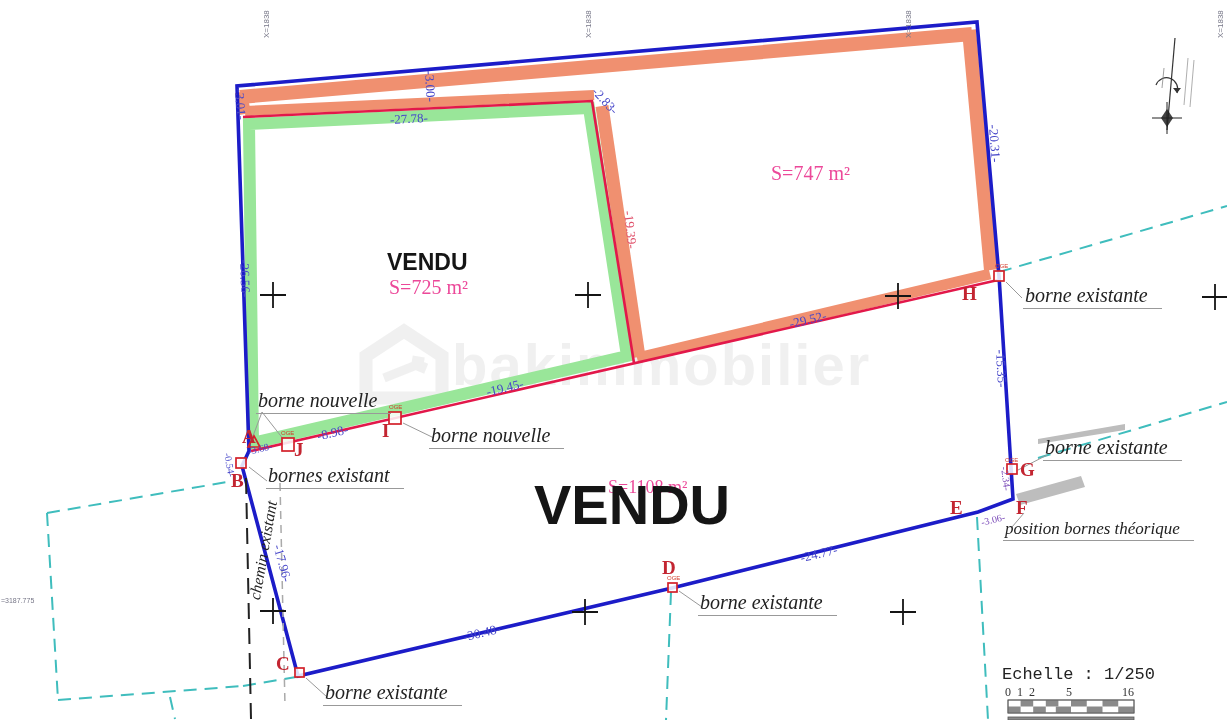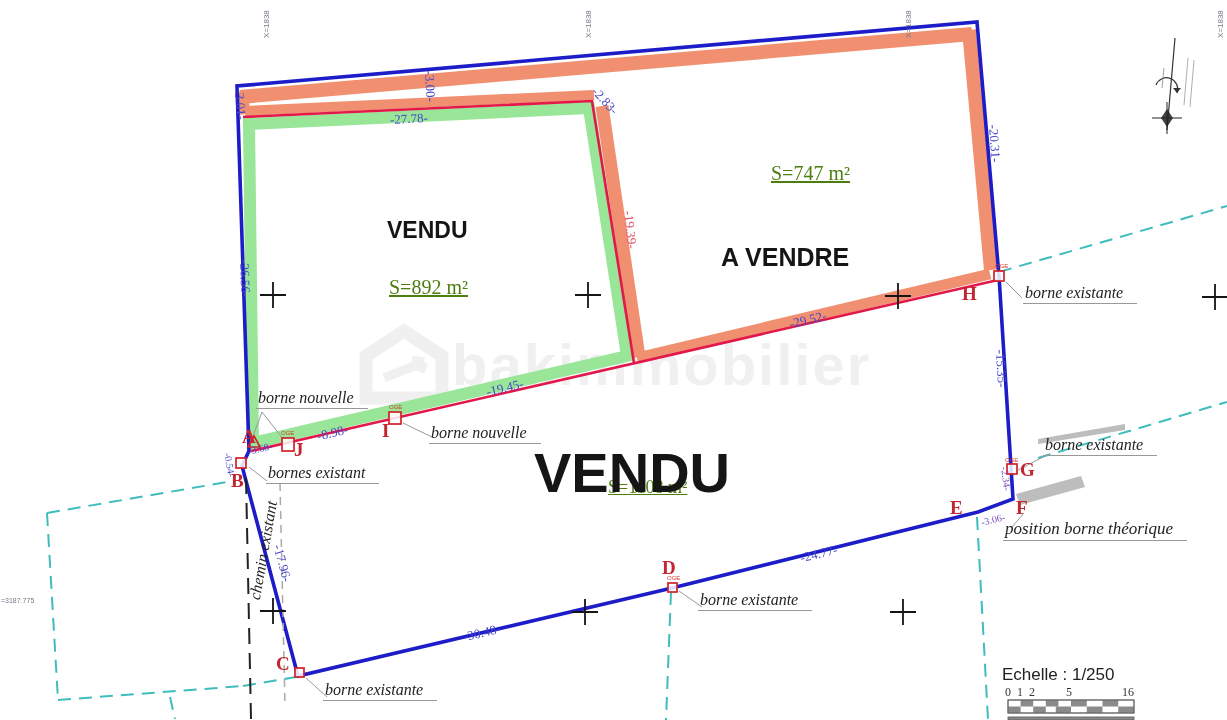--- a/index.html
+++ b/index.html
@@ -9,30 +9,30 @@
   .txt{position:absolute;white-space:nowrap;}
   
   .dim{color:#4747c9;font-size:13px;z-index:4;font-family:"Liberation Serif",serif;}
   .dim.small{font-size:10px;}
   .dim.red{color:#e0506a;}
   .dim.purple{color:#7a4ab8;}
   
   .pt{color:#c32531;font-size:19px;font-weight:bold;z-index:5;font-family:"Liberation Serif",serif;}
   .oge{color:#d33a2a;font-size:6px;z-index:5;font-family:"Liberation Sans",sans-serif;}
   
-  .note{color:#222;font-size:16px;font-style:italic;z-index:5;
+  .note{color:#222;font-size:20px;font-style:italic;z-index:5;
         font-family:"Liberation Serif",serif;border-bottom:1px solid #999;padding:0 14px 1px 2px;}
   .note.noline{border-bottom:none;padding:0;}
   
-  .ptitle{color:#151515;font-weight:bold;z-index:6;font-family:"Liberation Sans",sans-serif;}
-  .area{color:#4d7c0f;z-index:3;font-family:"Liberation Serif",serif;text-decoration:underline;}
+  .ptitle{color:#151515;font-weight:bold;z-index:6;font-family:"Liberation Sans",sans-serif;margin-top:32px;}
+  .area{color:#ec4899;z-index:3;font-family:"Liberation Serif",serif;}
   .coord{color:#778;font-size:8px;z-index:4;font-family:"Liberation Sans",sans-serif;}
   .wm{color:rgba(80,80,80,0.085);font-size:58px;font-weight:bold;z-index:0;
       font-family:"Liberation Sans",sans-serif;letter-spacing:2px;}
-  .scale-title{color:#222;font-size:17px;z-index:5;font-family:Liberation Sans, sans-serif;}
+  .scale-title{color:#222;font-size:17px;z-index:5;font-family:Liberation Mono, monospace;}
   .scale-num{color:#333;font-size:12px;z-index:5;font-family:"Liberation Serif",serif;}
 </style>
 </head>
 <body>
 
 <div class="stage">
 
   <div class="txt wm" style="left:452px;top:331px;">bakimmobilier</div>
 
   <svg class="layer" width="1227" height="720" viewBox="0 0 1227 720">
@@ -136,22 +136,21 @@
         <rect x="1055.8" y="706.5" width="15.2" height="6.5"></rect>
         <rect x="1086.75" y="706.5" width="15.75" height="6.5"></rect>
         <rect x="1118.25" y="706.5" width="15.75" height="6.5"></rect>
       </g>
       <rect x="1008" y="700" width="126" height="13" fill="none"></rect>
       <rect x="1008" y="717" width="126" height="3" fill="#8a8a8a"></rect>
     </g>
   </svg>
 
   <div class="txt ptitle" style="left:387px;top:217px;font-size:23px;">VENDU</div>
-  <div class="txt area" style="left:389px;top:276px;font-size:20px;">S=892 m²</div>
-  <div class="txt ptitle" style="left:721px;top:243px;font-size:25px;">A VENDRE</div>
+  <div class="txt area" style="left:389px;top:276px;font-size:20px;">S=725 m²</div>
   <div class="txt area" style="left:771px;top:162px;font-size:20px;">S=747 m²</div>
   <div class="txt area" style="left:608px;top:477px;font-size:18px;z-index:2;">S=1108 m²</div>
   <div class="txt ptitle" style="left:534px;top:440px;font-size:56px;z-index:3;">VENDU</div>
 
   <div class="txt dim" style="left:247px;top:88px;transform:rotate(86deg);transform-origin:left top;">-3.01-</div>
   <div class="txt dim" style="left:437px;top:70px;transform:rotate(87deg);transform-origin:left top;">-3.00-</div>
   <div class="txt dim" style="left:390px;top:111px;transform:rotate(-3deg);">-27.78-</div>
   <div class="txt dim" style="left:600px;top:84px;transform:rotate(47deg);transform-origin:left top;">-2.83-</div>
   <div class="txt dim red" style="left:636px;top:210px;transform:rotate(84deg);transform-origin:left top;">-19.39-</div>
   <div class="txt dim" style="left:1001px;top:124px;transform:rotate(86deg);transform-origin:left top;">-20.31-</div>
@@ -185,21 +184,21 @@
   <div class="txt oge" style="left:1005px;top:457px;">OGE</div>
   <div class="txt oge" style="left:995px;top:263px;">OGE</div>
 
   <div class="txt note" style="left:256px;top:389px;">borne nouvelle</div>
   <div class="txt note" style="left:429px;top:424px;">borne nouvelle</div>
   <div class="txt note" style="left:266px;top:464px;">bornes existant</div>
   <div class="txt note" style="left:1023px;top:284px;">borne existante</div>
   <div class="txt note" style="left:1043px;top:436px;">borne existante</div>
   <div class="txt note" style="left:698px;top:591px;">borne existante</div>
   <div class="txt note" style="left:323px;top:681px;">borne existante</div>
-  <div class="txt note" style="left:1003px;top:519px;font-size:17px;">position borne théorique</div>
+  <div class="txt note" style="left:1003px;top:519px;font-size:17px;">position bornes théorique</div>
   <div class="txt note noline" style="left:246px;top:598px;transform:rotate(-80deg);transform-origin:left top;font-size:16px;">chemin existant</div>
 
   <div class="txt coord" style="left:262px;top:38px;transform:rotate(-90deg);transform-origin:left top;">X=1838</div>
   <div class="txt coord" style="left:584px;top:38px;transform:rotate(-90deg);transform-origin:left top;">X=1838</div>
   <div class="txt coord" style="left:904px;top:38px;transform:rotate(-90deg);transform-origin:left top;">X=1838</div>
   <div class="txt coord" style="left:1216px;top:38px;transform:rotate(-90deg);transform-origin:left top;">X=1838</div>
   <div class="txt coord" style="left:1px;top:597px;font-size:7px;">=3187.775</div>
 
   <div class="txt scale-title" style="left:1002px;top:665px;">Echelle : 1/250</div>
   <div class="txt scale-num" style="left:1005px;top:685px;">0</div>

